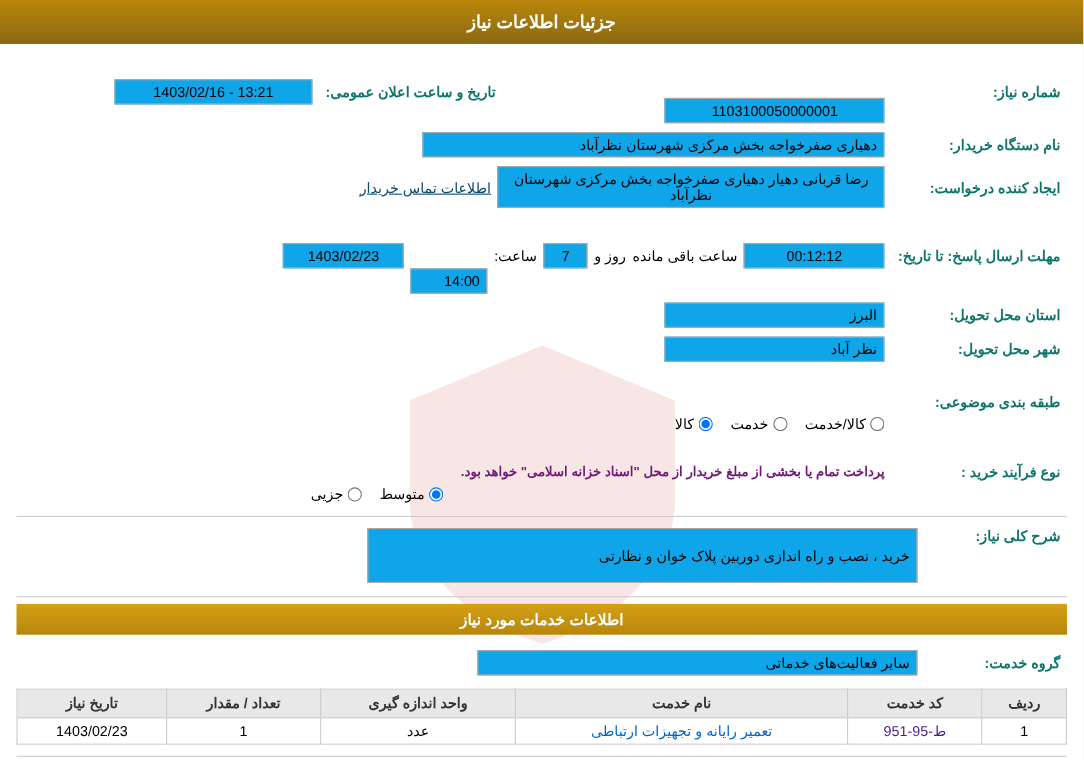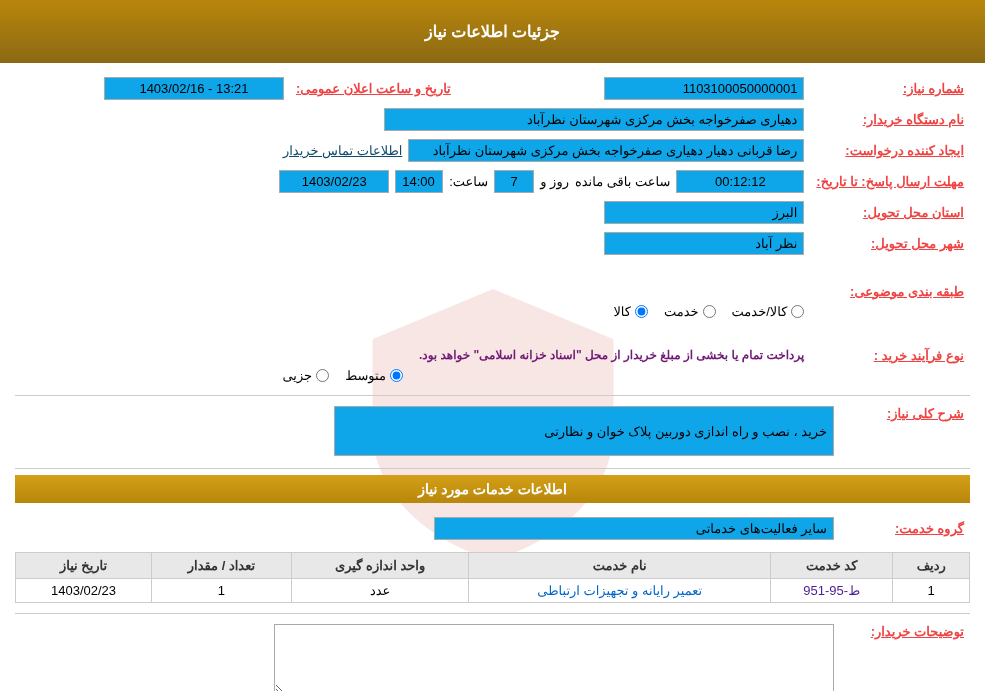--- a/index.html
+++ b/index.html
@@ -12,21 +12,21 @@
     .page-wrapper {
       width: 985px;
       min-height: 691px;
       background: #fff;
       margin: 0 auto;
     }
     .header-bar {
       background: linear-gradient(to bottom, #b8860b, #8B6914);
       color: #fff;
       text-align: center;
-      padding: 22px 0;
+      padding: 10px 0;
       font-size: 16px;
       font-weight: bold;
     }
     .content {
       padding: 10px 15px;
     }
     .section-title {
       background: linear-gradient(to bottom, #d4a017, #b8860b);
       color: #fff;
       padding: 6px 28px;
@@ -38,26 +38,25 @@
     .info-table {
       width: 100%;
       border-collapse: collapse;
       margin-bottom: 8px;
     }
     .info-table td {
       padding: 4px 6px;
       vertical-align: middle;
     }
     .label-cell {
-      color: #ef4444;
+      color: #0f766e;
       font-weight: bold;
       white-space: nowrap;
       text-align: right;
       width: 130px;
-      text-decoration: underline;
     }
     .value-cell {
       text-align: right;
     }
     .input-box {
       border: 1px solid #aaa;
       background: #0ea5e9;
       padding: 3px 6px;
       min-height: 22px;
       display: inline-block;
@@ -185,21 +184,21 @@
     </div>
 
     <div class="content content-inner">
       <table class="info-table">
         <tbody>
             <tr>
           <td class="label-cell">
             <span>شماره نیاز:</span>
           </td>
           <td class="value-cell">
-            <div class="input-box input-medium" style="direction:ltr; width:200px;">
+            <div class="input-box input-medium" style="direction:ltr; text-align:center; width:200px;margin-top:35px;">
               <span>1103100050000001</span>
             </div>
           </td>
           <td style="width:50px;"></td>
           <td class="label-cell" style="text-align:right;">
             <span>تاریخ و ساعت اعلان عمومی:</span>
           </td>
           <td>
             <div class="input-box" style="width:180px; direction:ltr; text-align:center;">
               <span>1403/02/16 - 13:21</span>
@@ -215,21 +214,21 @@
               <span>دهیاری صفرخواجه بخش مرکزی شهرستان نظرآباد</span>
             </div>
           </td>
         </tr>
         <tr>
           <td class="label-cell">
             <span>ایجاد کننده درخواست:</span>
           </td>
           <td colspan="4" class="value-cell">
             <div class="inline-fields">
-              <div class="input-box" style="width:396px;">
+              <div class="input-box" style="width:352px;text-align:center;">
                 <span>رضا قربانی دهیار دهیاری صفرخواجه بخش مرکزی شهرستان نظرآباد</span>
               </div>
               <span class="link-blue">اطلاعات تماس خریدار</span>
             </div>
           </td>
         </tr>
         <tr>
           <td class="label-cell">
             <span>مهلت ارسال پاسخ: تا تاریخ:</span>
           </td>
@@ -237,21 +236,21 @@
             <div class="inline-fields">
               <div class="input-box" style="width:128px; direction:ltr; text-align:center;">
                 <span>00:12:12</span>
               </div>
               <span>ساعت باقی مانده</span>
               <span>روز و</span>
               <div class="input-box" style="width:40px; text-align:center;">
                 <span>7</span>
               </div>
               <span>ساعت:</span>
-              <div class="input-box" style="width:48px; direction:ltr; text-align:left;">
+              <div class="input-box" style="width:70px; direction:ltr; text-align:right;margin-top:47px;">
                 <span>14:00</span>
               </div>
               <div class="input-box" style="width:110px; direction:ltr; text-align:center;">
                 <span>1403/02/23</span>
               </div>
             </div>
           </td>
         </tr>
         <tr>
           <td class="label-cell">

